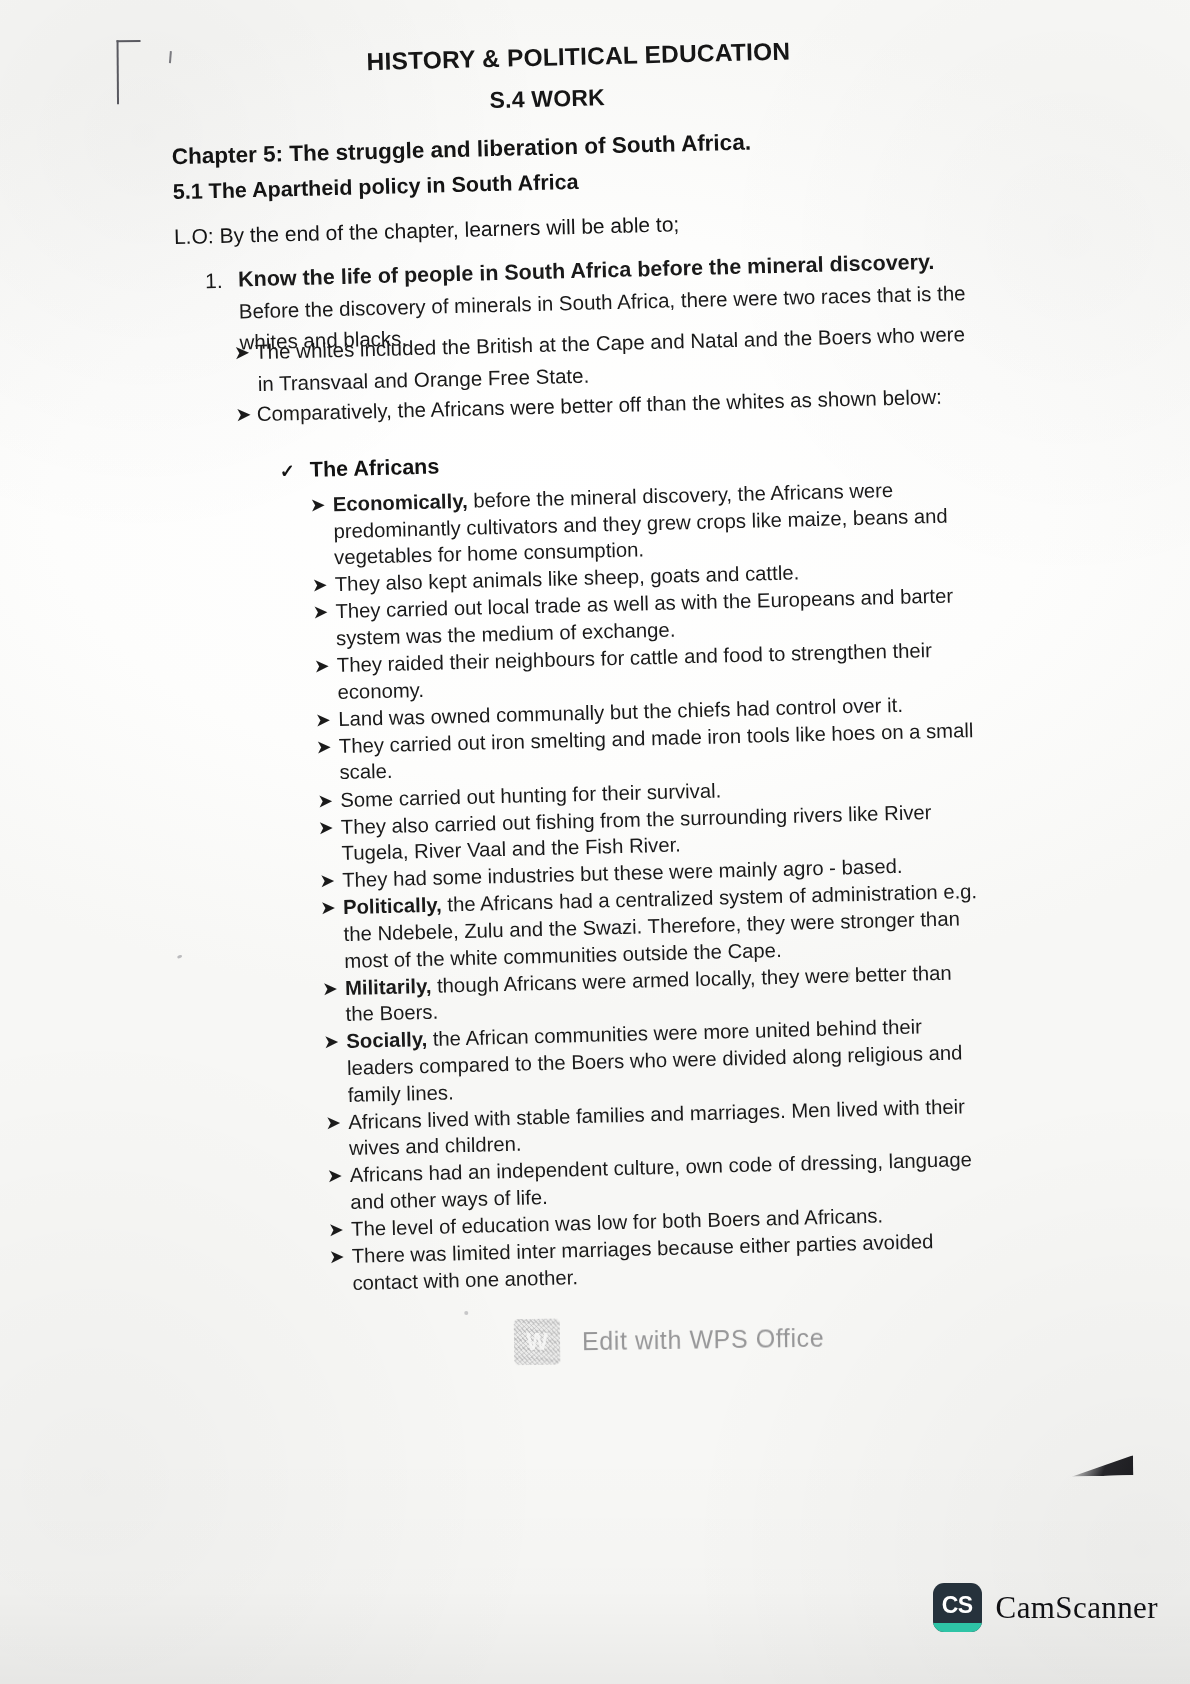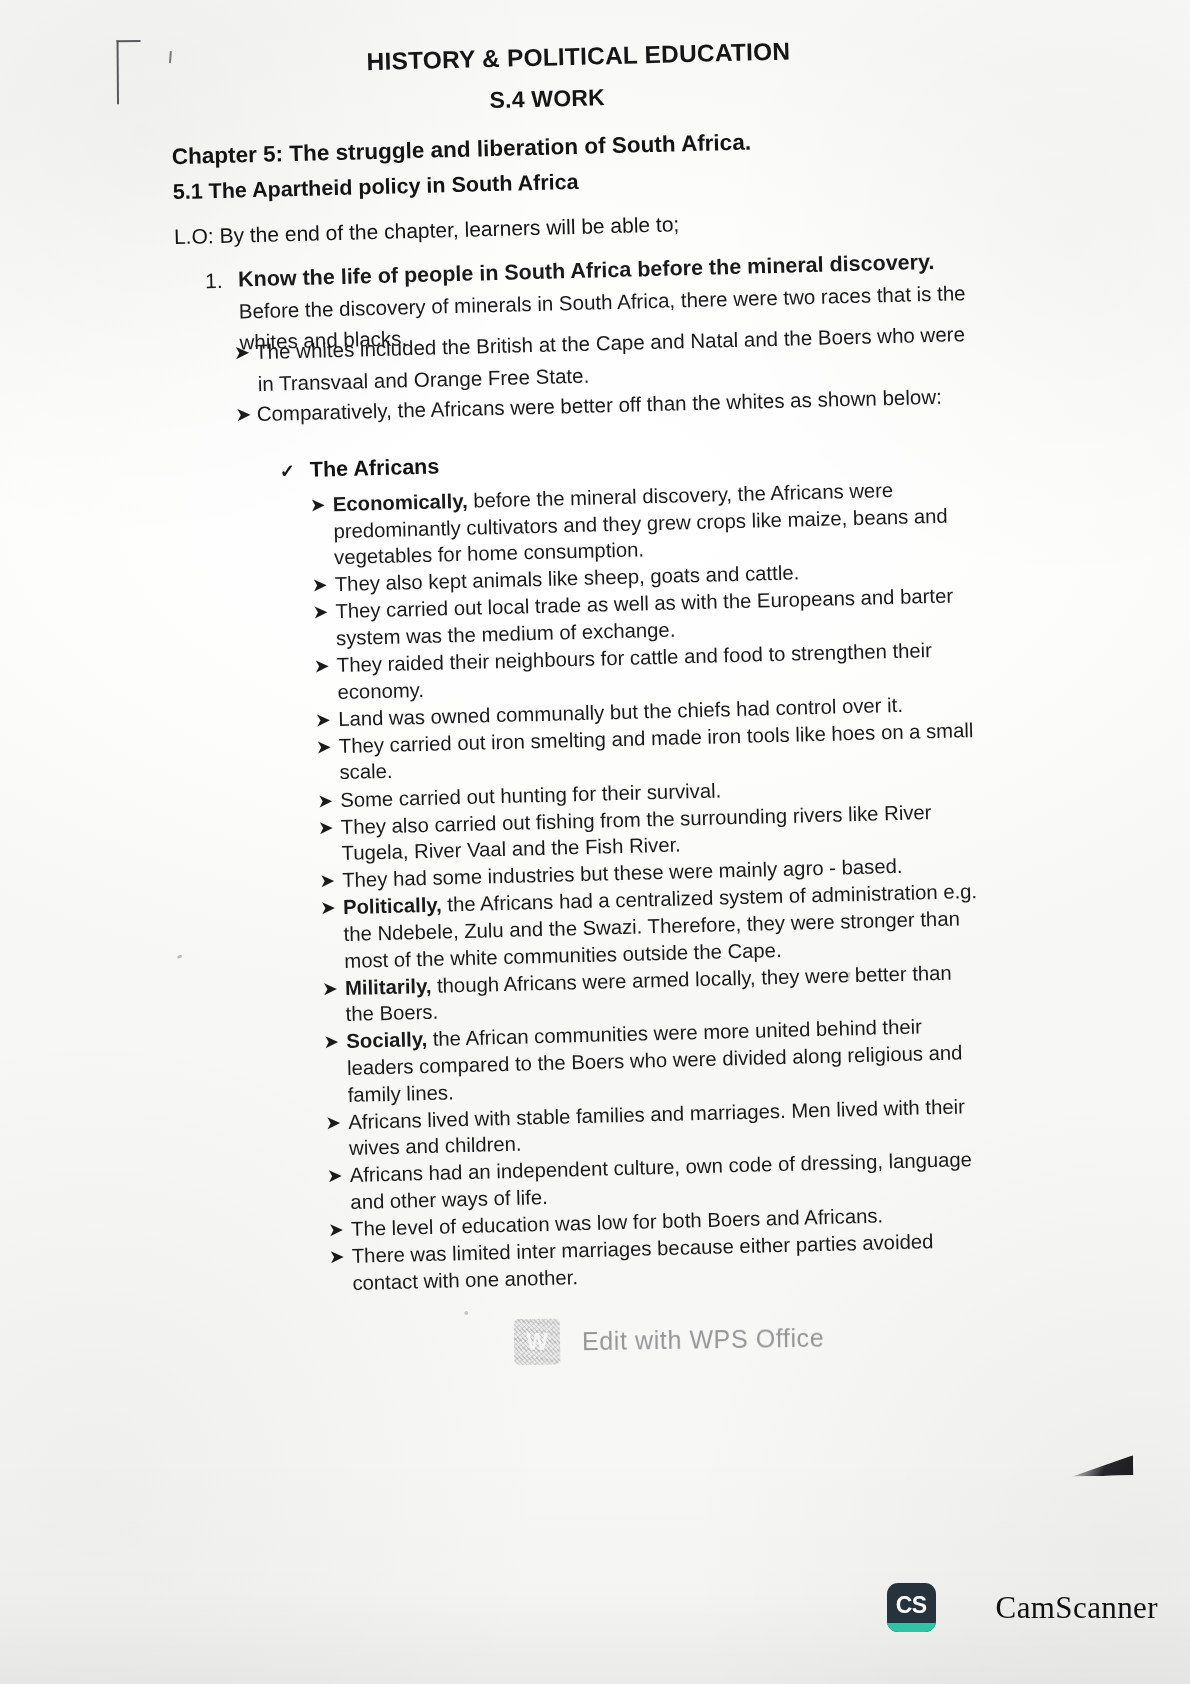--- a/index.html
+++ b/index.html
@@ -285,21 +285,21 @@
     filter: blur(.25px);
     white-space: nowrap;
   }
 
   
   #camscanner-footer {
     position: absolute;
     right: 32px; bottom: 52px;
     display: flex;
     align-items: center;
-    gap: 24px;
+    gap: 14px;
   }
   #cs-logo {
     width: 49px; height: 49px;
     border-radius: 11px;
     background: #26323c;
     position: relative;
     overflow: hidden;
     display: flex;
     align-items: center;
     justify-content: center;
@@ -317,21 +317,20 @@
     left: 0; right: 0; bottom: 0;
     height: 9px;
     background: #2ec4a6;
   }
   #cs-word {
     font-family: "Liberation Serif", serif;
     font-size: 31px;
     color: #111114;
     letter-spacing: .4px;
     white-space: nowrap;
-    margin-left: 36px;
   }
 </style>
 </head>
 <body>
 
 <div id="scan-page">
 
   <div id="content">
 
     <div class="pen-bracket"></div>

